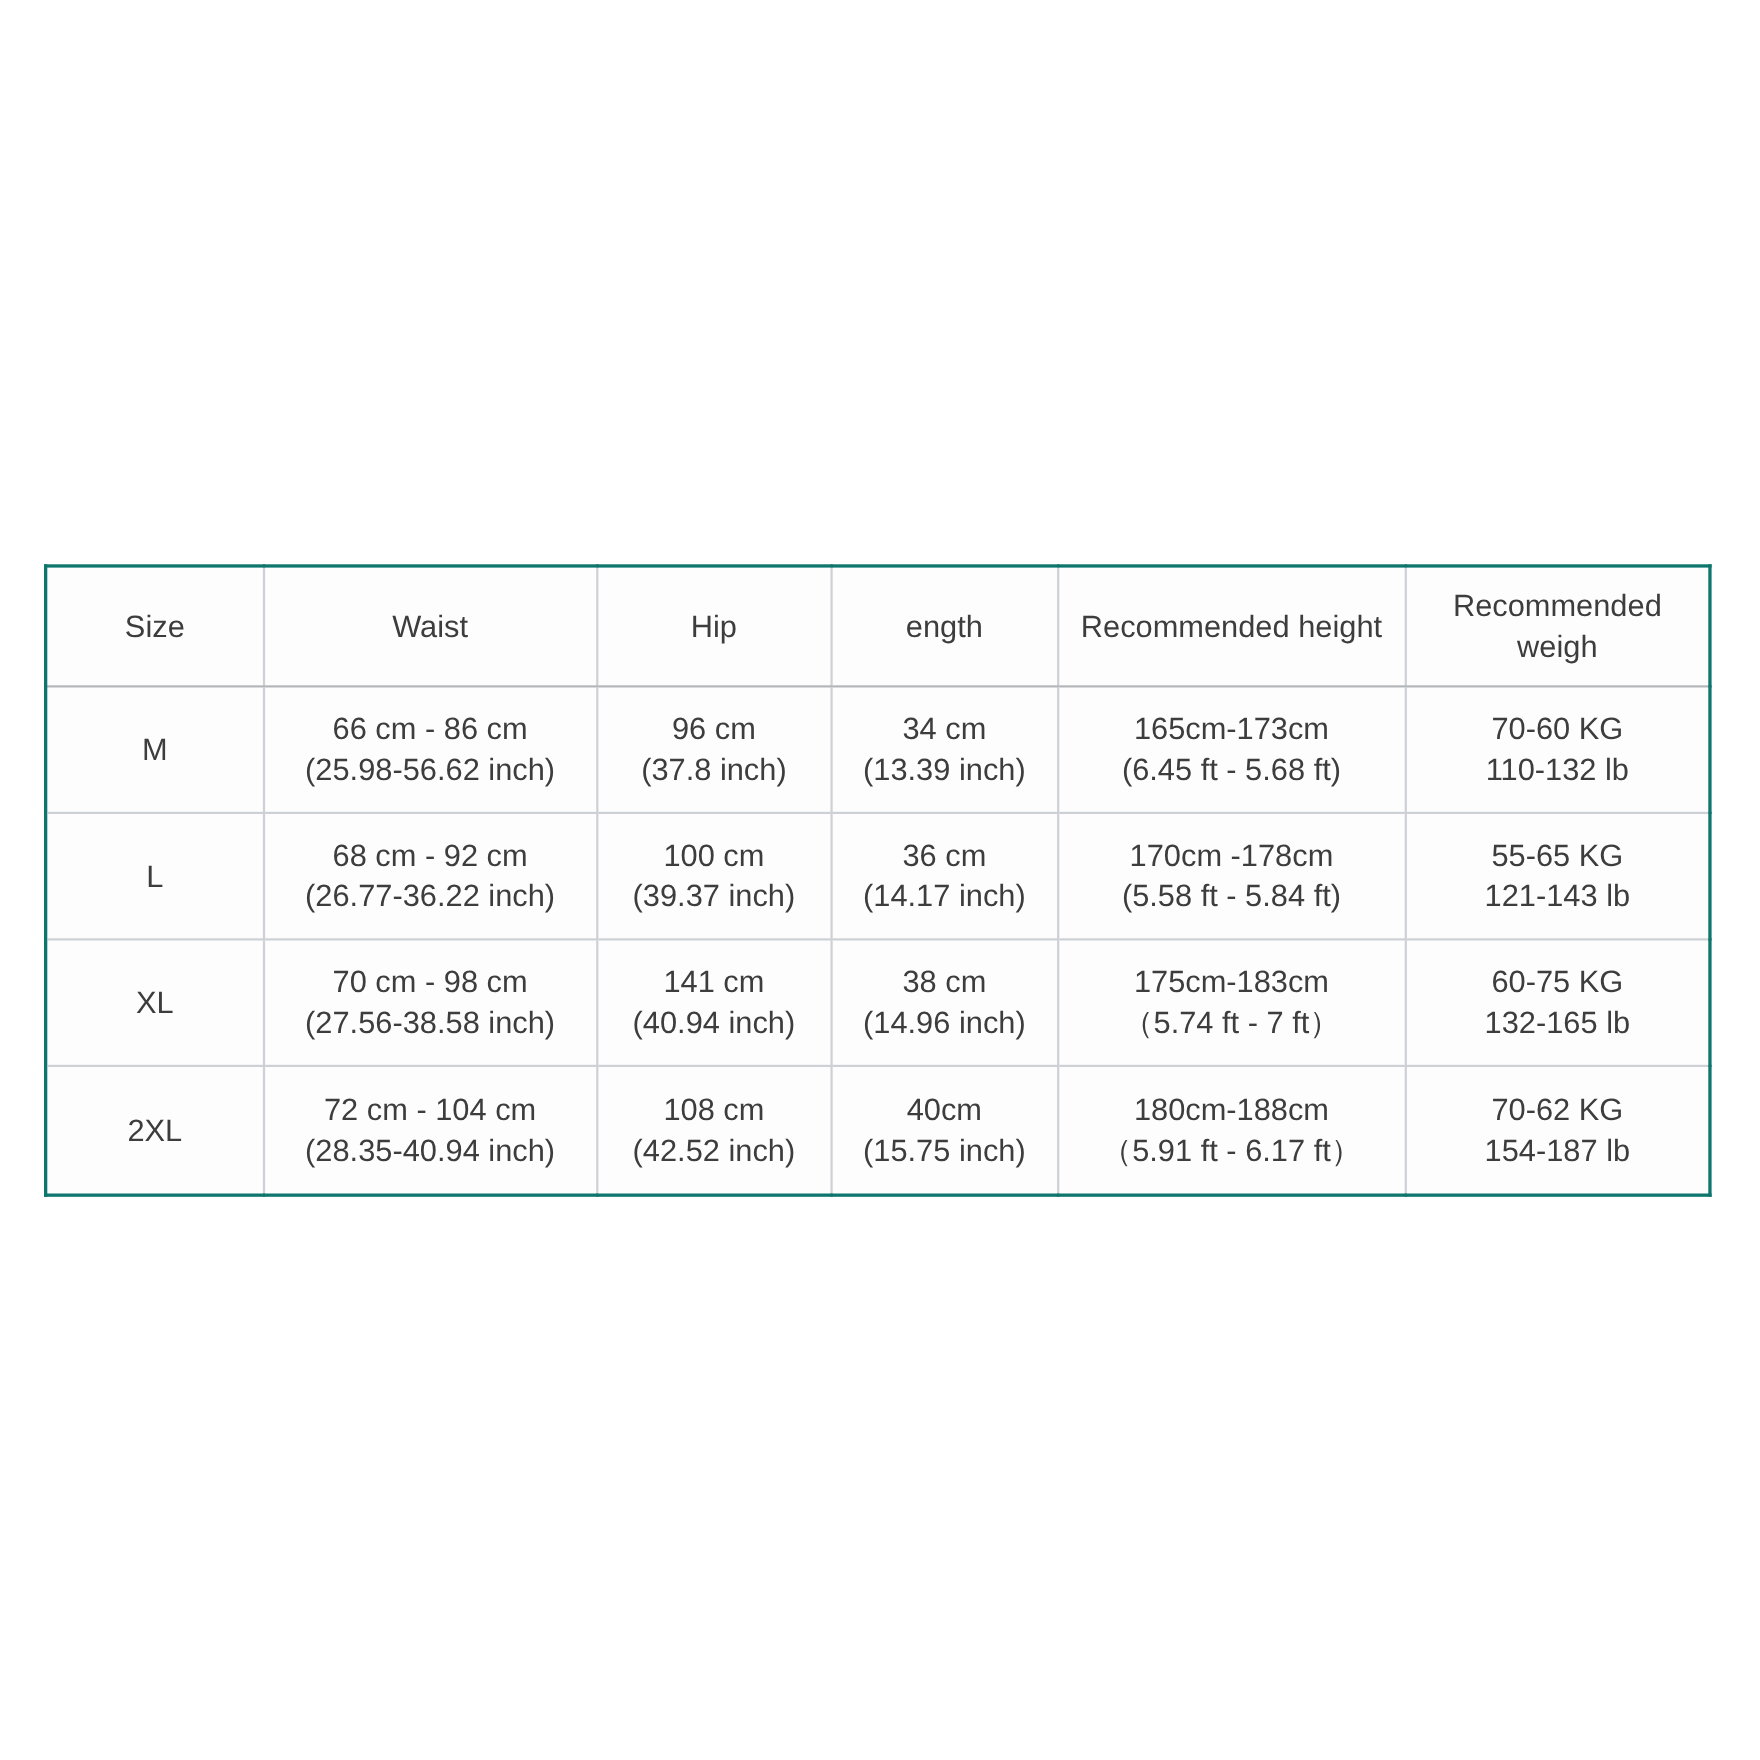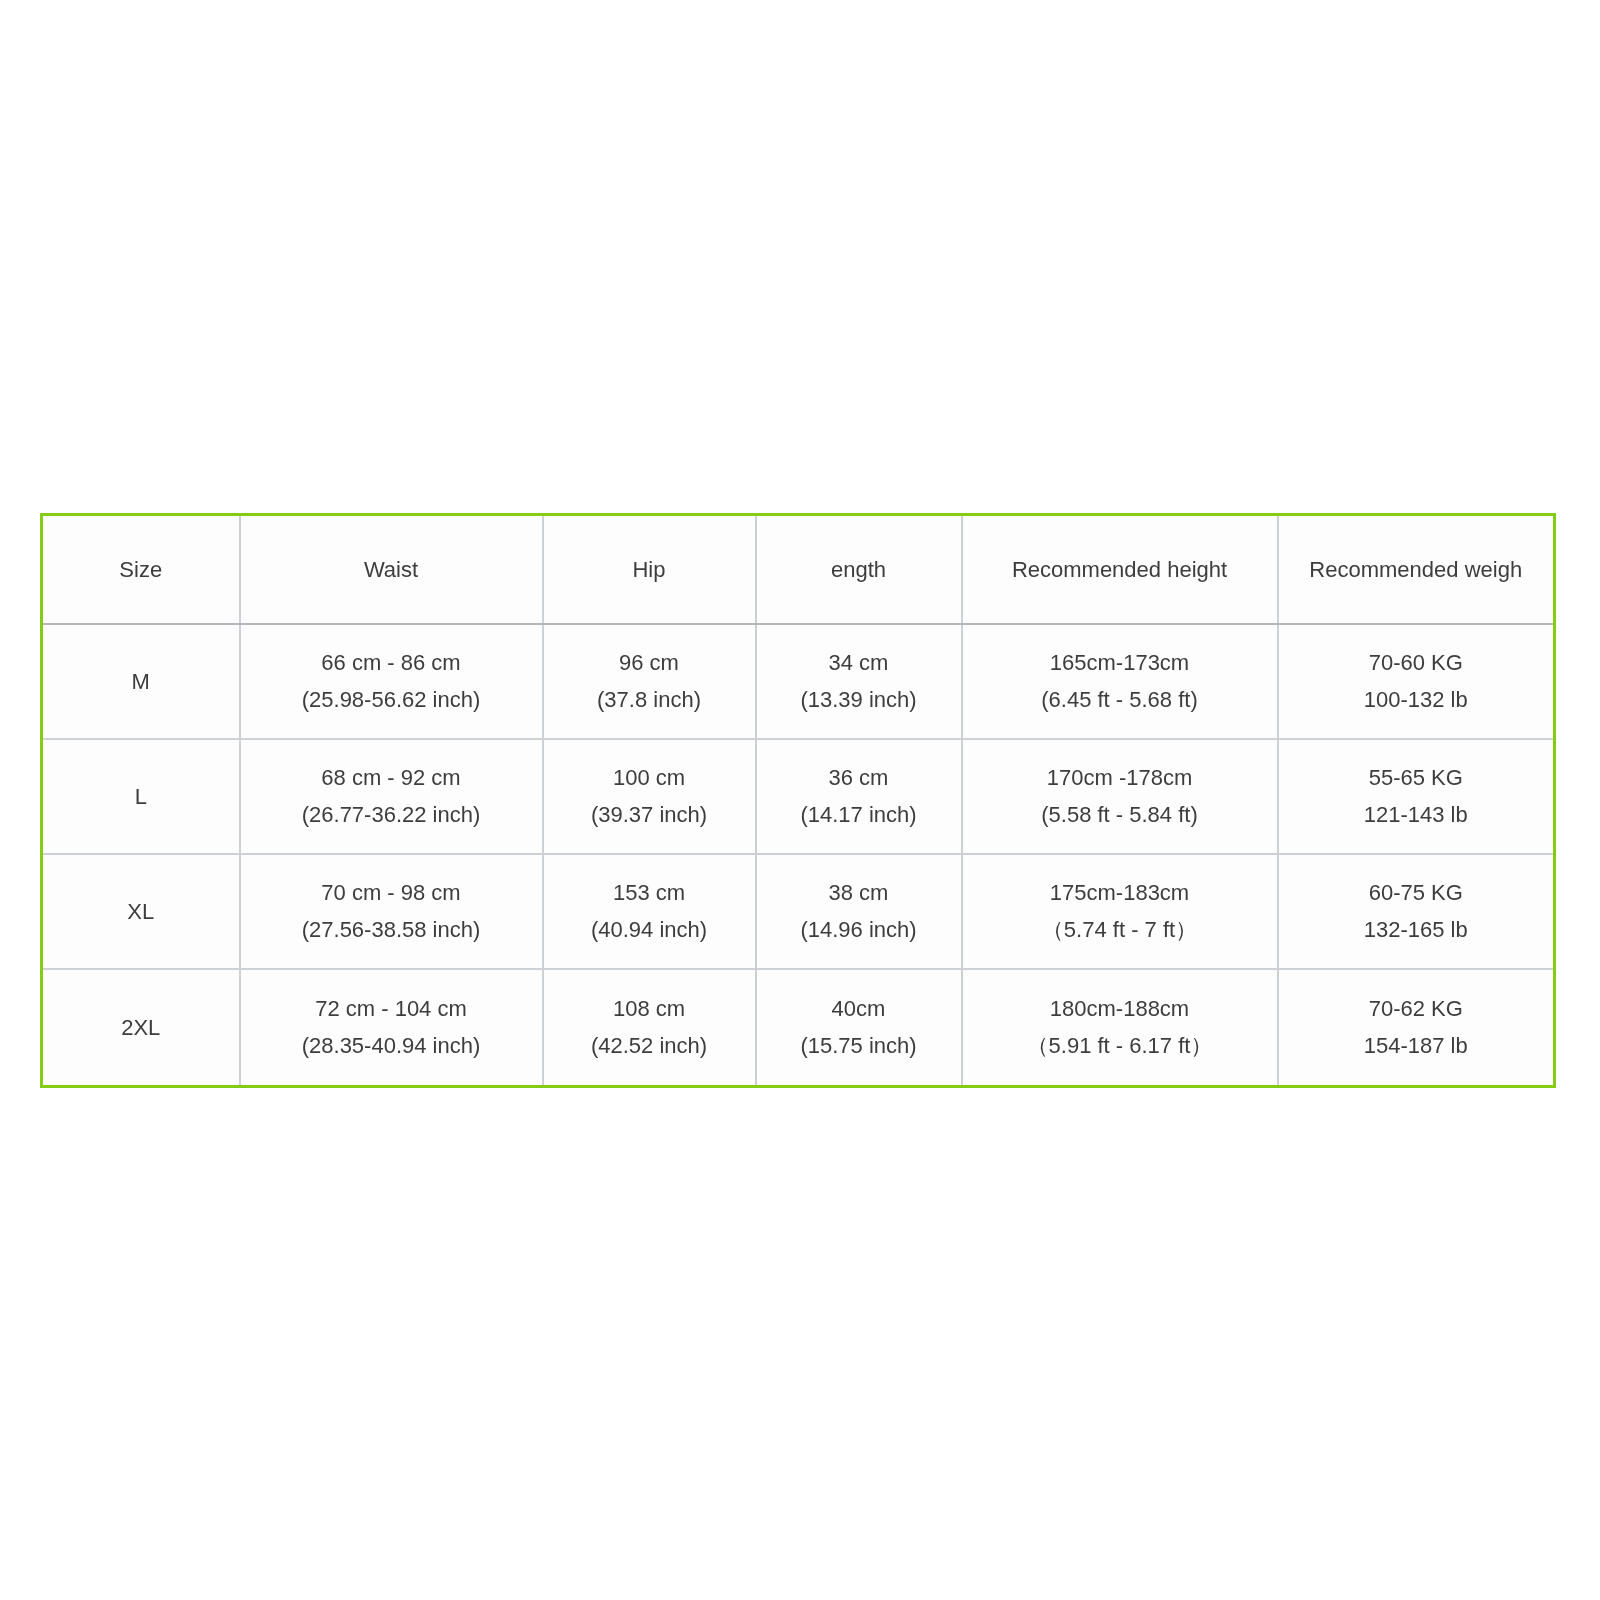--- a/index.html
+++ b/index.html
@@ -14,24 +14,24 @@
     font-family: "Liberation Sans", sans-serif;
   }
   .size-table {
     position: absolute;
     left: 40px;
     top: 513px;
     width: 1513px;
     border-collapse: collapse;
     table-layout: fixed;
     color: #3d3d3d;
-    font-size: 22px;
+    font-size: 28px;
     text-align: center;
     background: #fdfdfd;
-    border: 3px solid #84cc16;
+    border: 3px solid #0f766e;
   }
   .size-table th,
   .size-table td {
     border: 2px solid #cdd0d4;
     font-weight: 400;
     padding: 0 6px;
     vertical-align: middle;
     line-height: 37px;
     overflow: hidden;
   }
@@ -79,21 +79,21 @@
       <td>
         <span class="ln">34 cm</span>
         <span class="ln">(13.39 inch)</span>
       </td>
       <td>
         <span class="ln">165cm-173cm</span>
         <span class="ln">(6.45 ft - 5.68 ft)</span>
       </td>
       <td>
         <span class="ln">70-60 KG</span>
-        <span class="ln">100-132 lb</span>
+        <span class="ln">110-132 lb</span>
       </td>
     </tr>
     <tr>
       <td>L</td>
       <td>
         <span class="ln">68 cm - 92 cm</span>
         <span class="ln">(26.77-36.22 inch)</span>
       </td>
       <td>
         <span class="ln">100 cm</span>
@@ -112,21 +112,21 @@
         <span class="ln">121-143 lb</span>
       </td>
     </tr>
     <tr>
       <td>XL</td>
       <td>
         <span class="ln">70 cm - 98 cm</span>
         <span class="ln">(27.56-38.58 inch)</span>
       </td>
       <td>
-        <span class="ln">153 cm</span>
+        <span class="ln">141 cm</span>
         <span class="ln">(40.94 inch)</span>
       </td>
       <td>
         <span class="ln">38 cm</span>
         <span class="ln">(14.96 inch)</span>
       </td>
       <td>
         <span class="ln">175cm-183cm</span>
         <span class="ln">（5.74 ft - 7 ft）</span>
       </td>

